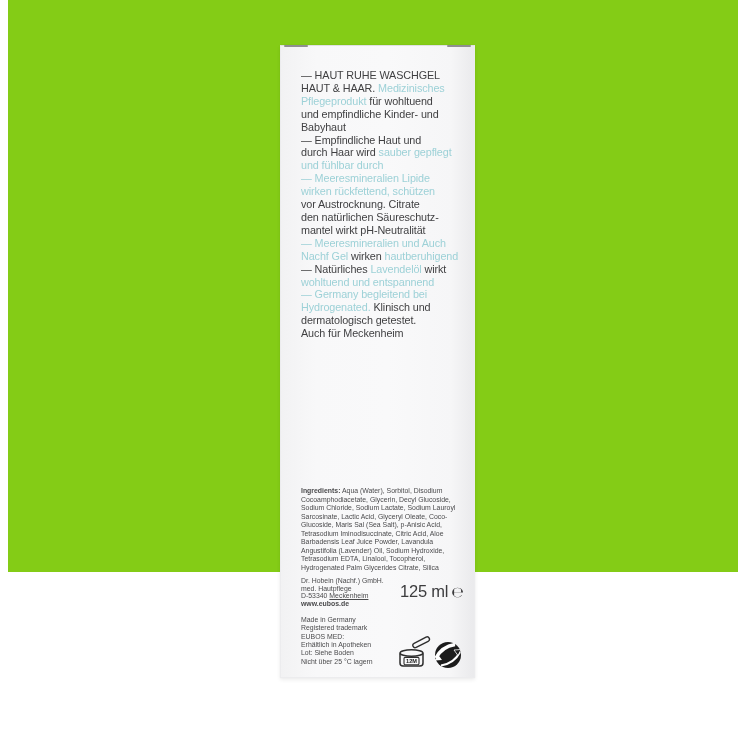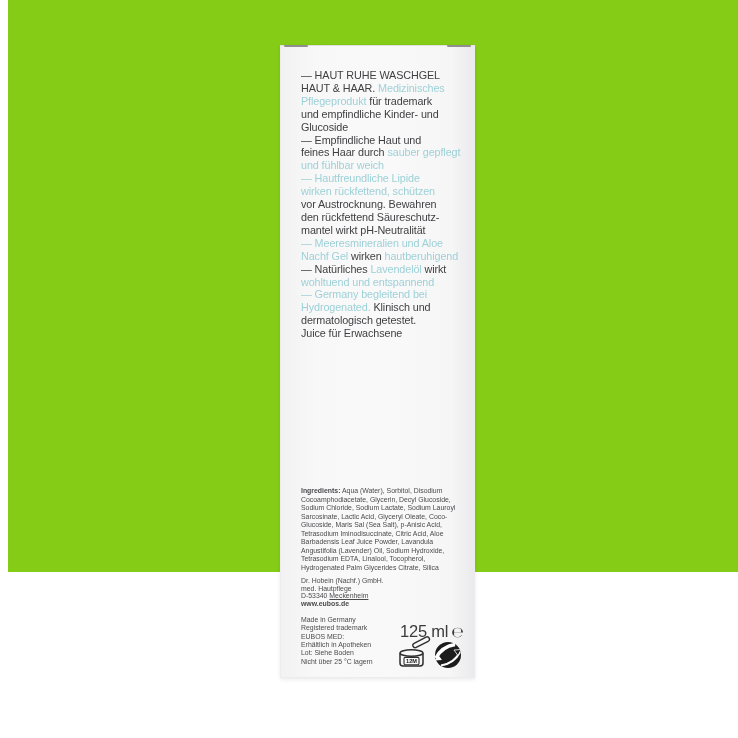--- a/index.html
+++ b/index.html
@@ -16,59 +16,59 @@
     color:#3f3f41;letter-spacing:-0.1px;}
   .desc .tline{white-space:nowrap;}
   .c-teal{color:#9dd1d7;text-align:center;}
   .c-u{text-decoration:underline;}
   .c-b{font-weight:bold;}
   .ingredients{position:absolute;left:20px;top:441px;width:167px;font-size:6.9px;
     line-height:8.55px;color:#4a4a4c;}
   .ingredients .lbl{font-weight:bold;}
   .address{position:absolute;left:20px;top:531px;font-size:6.9px;line-height:7.7px;color:#4a4a4c;}
   .info{position:absolute;left:20px;top:570px;font-size:6.9px;line-height:8.35px;color:#4a4a4c;}
-  .volume{position:absolute;left:119px;top:576px;color:#3c3c3e;white-space:nowrap;
+  .volume{position:absolute;left:119px;top:536px;color:#3c3c3e;white-space:nowrap;
     display:flex;align-items:baseline;}
   .volume .amt{font-size:16.5px;letter-spacing:-0.2px;}
   .volume .emark{font-size:14.5px;margin-left:3px;font-family:"DejaVu Sans", sans-serif;}
   .icon-row{position:absolute;left:117px;top:590px;width:70px;height:34px;}
   .pao{position:absolute;left:0;top:0;}
   .greendot{position:absolute;left:36px;top:5px;}
   svg text{font-family:"Liberation Sans", sans-serif;}
 </style>
 </head>
 <body>
 
 <div class="stage">
   <div class="box">
     <div class="flap-tick left"></div>
     <div class="flap-tick right"></div>
 
     <div class="desc">
         <div class="tline"><span>— HAUT RUHE WASCHGEL</span></div>
         <div class="tline"><span>HAUT &amp; HAAR. </span><span class="c-teal">Medizinisches</span></div>
-        <div class="tline"><span class="c-teal">Pflegeprodukt </span><span>für trademark</span></div>
+        <div class="tline"><span class="c-teal">Pflegeprodukt </span><span>für wohltuend</span></div>
         <div class="tline"><span>und empfindliche Kinder- und</span></div>
-        <div class="tline"><span>Glucoside</span></div>
+        <div class="tline"><span>Babyhaut</span></div>
         <div class="tline"><span>— Empfindliche Haut und</span></div>
-        <div class="tline"><span>feines Haar durch </span><span class="c-teal">sauber gepflegt</span></div>
-        <div class="tline"><span class="c-teal">und fühlbar weich</span></div>
-        <div class="tline"><span class="c-teal">— Hautfreundliche Lipide</span></div>
+        <div class="tline"><span>durch Haar wird </span><span class="c-teal">sauber gepflegt</span></div>
+        <div class="tline"><span class="c-teal">und fühlbar durch</span></div>
+        <div class="tline"><span class="c-teal">— Meeresmineralien Lipide</span></div>
         <div class="tline"><span class="c-teal">wirken rückfettend, schützen</span></div>
-        <div class="tline"><span>vor Austrocknung. Bewahren</span></div>
-        <div class="tline"><span>den rückfettend Säureschutz-</span></div>
+        <div class="tline"><span>vor Austrocknung. Citrate</span></div>
+        <div class="tline"><span>den natürlichen Säureschutz-</span></div>
         <div class="tline"><span>mantel wirkt pH-Neutralität</span></div>
-        <div class="tline"><span class="c-teal">— Meeresmineralien und Aloe</span></div>
+        <div class="tline"><span class="c-teal">— Meeresmineralien und Auch</span></div>
         <div class="tline"><span class="c-teal">Nachf Gel </span><span>wirken </span><span class="c-teal">hautberuhigend</span></div>
         <div class="tline"><span>— Natürliches </span><span class="c-teal">Lavendelöl </span><span>wirkt</span></div>
         <div class="tline"><span class="c-teal">wohltuend und entspannend</span></div>
         <div class="tline"><span class="c-teal">— Germany begleitend bei</span></div>
         <div class="tline"><span class="c-teal">Hydrogenated. </span><span>Klinisch und</span></div>
         <div class="tline"><span>dermatologisch getestet.</span></div>
-        <div class="tline"><span>Juice für Erwachsene</span></div>
+        <div class="tline"><span>Auch für Meckenheim</span></div>
       </div>
 
     <div class="ingredients">
       <span class="lbl">Ingredients:</span>
       <span>Aqua (Water), Sorbitol, Disodium Cocoamphodiacetate, Glycerin, Decyl Glucoside, Sodium Chloride, Sodium Lactate, Sodium Lauroyl Sarcosinate, Lactic Acid, Glyceryl Oleate, Coco-Glucoside, Maris Sal (Sea Salt), p-Anisic Acid, Tetrasodium Iminodisuccinate, Citric Acid, Aloe Barbadensis Leaf Juice Powder, Lavandula Angustifolia (Lavender) Oil, Sodium Hydroxide, Tetrasodium EDTA, Linalool, Tocopherol, Hydrogenated Palm Glycerides Citrate, Silica</span>
     </div>
 
     <div class="address">
         <div class="tline"><span>Dr. Hobein (Nachf.) GmbH.</span></div>
         <div class="tline"><span>med. Hautpflege</span></div>

